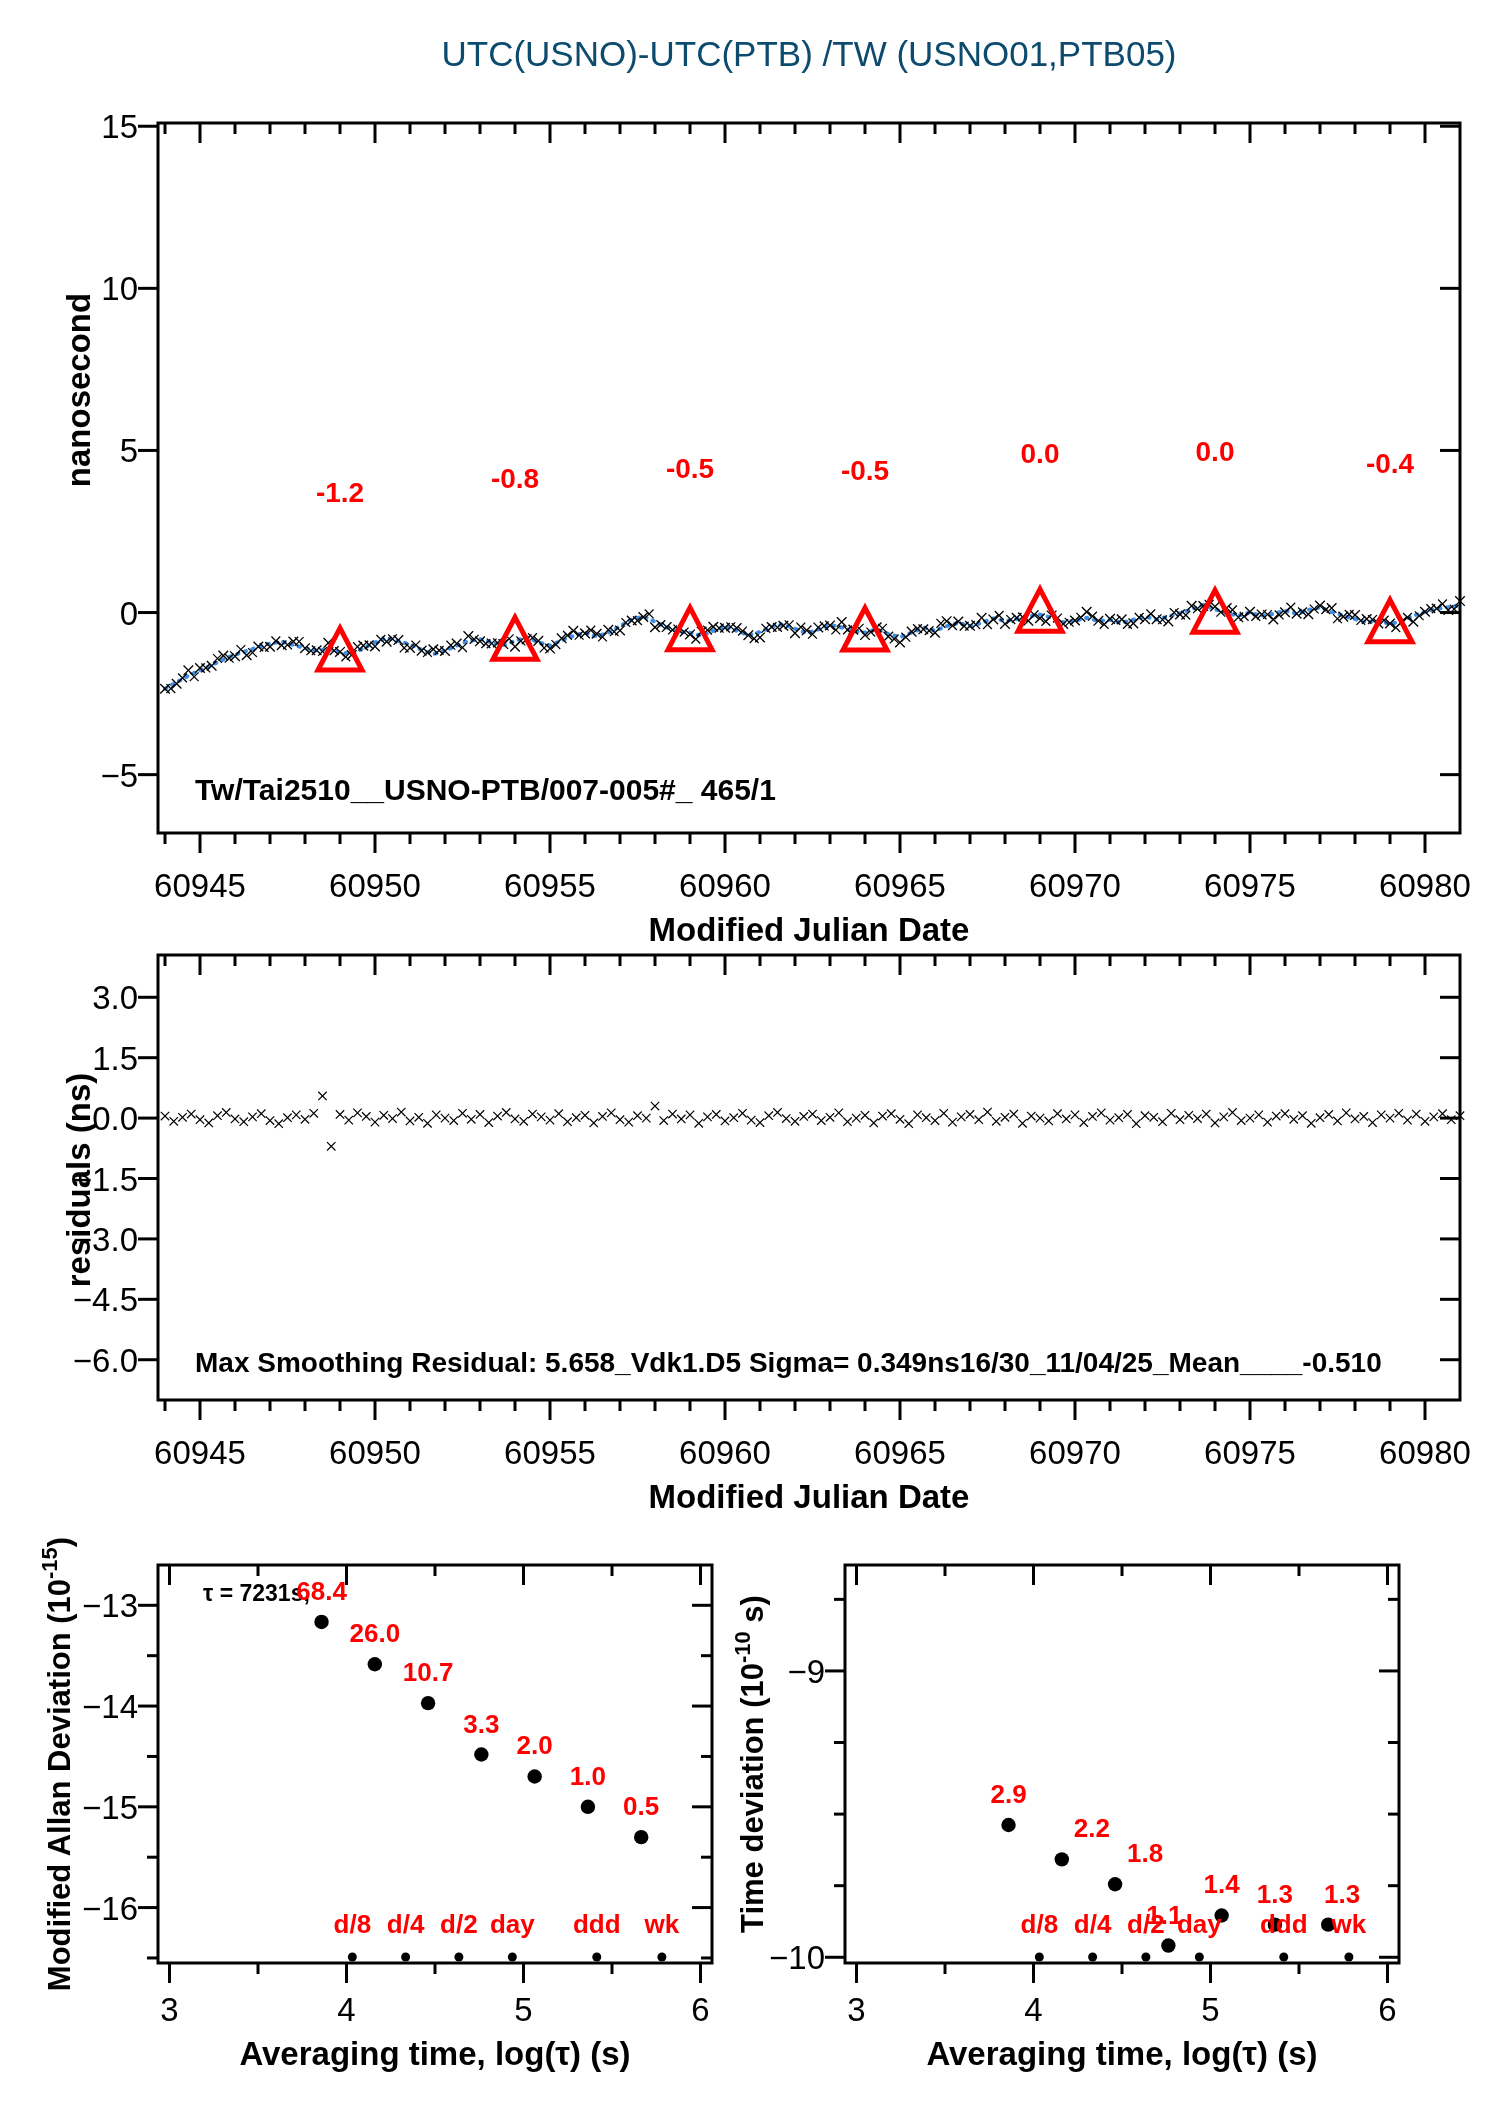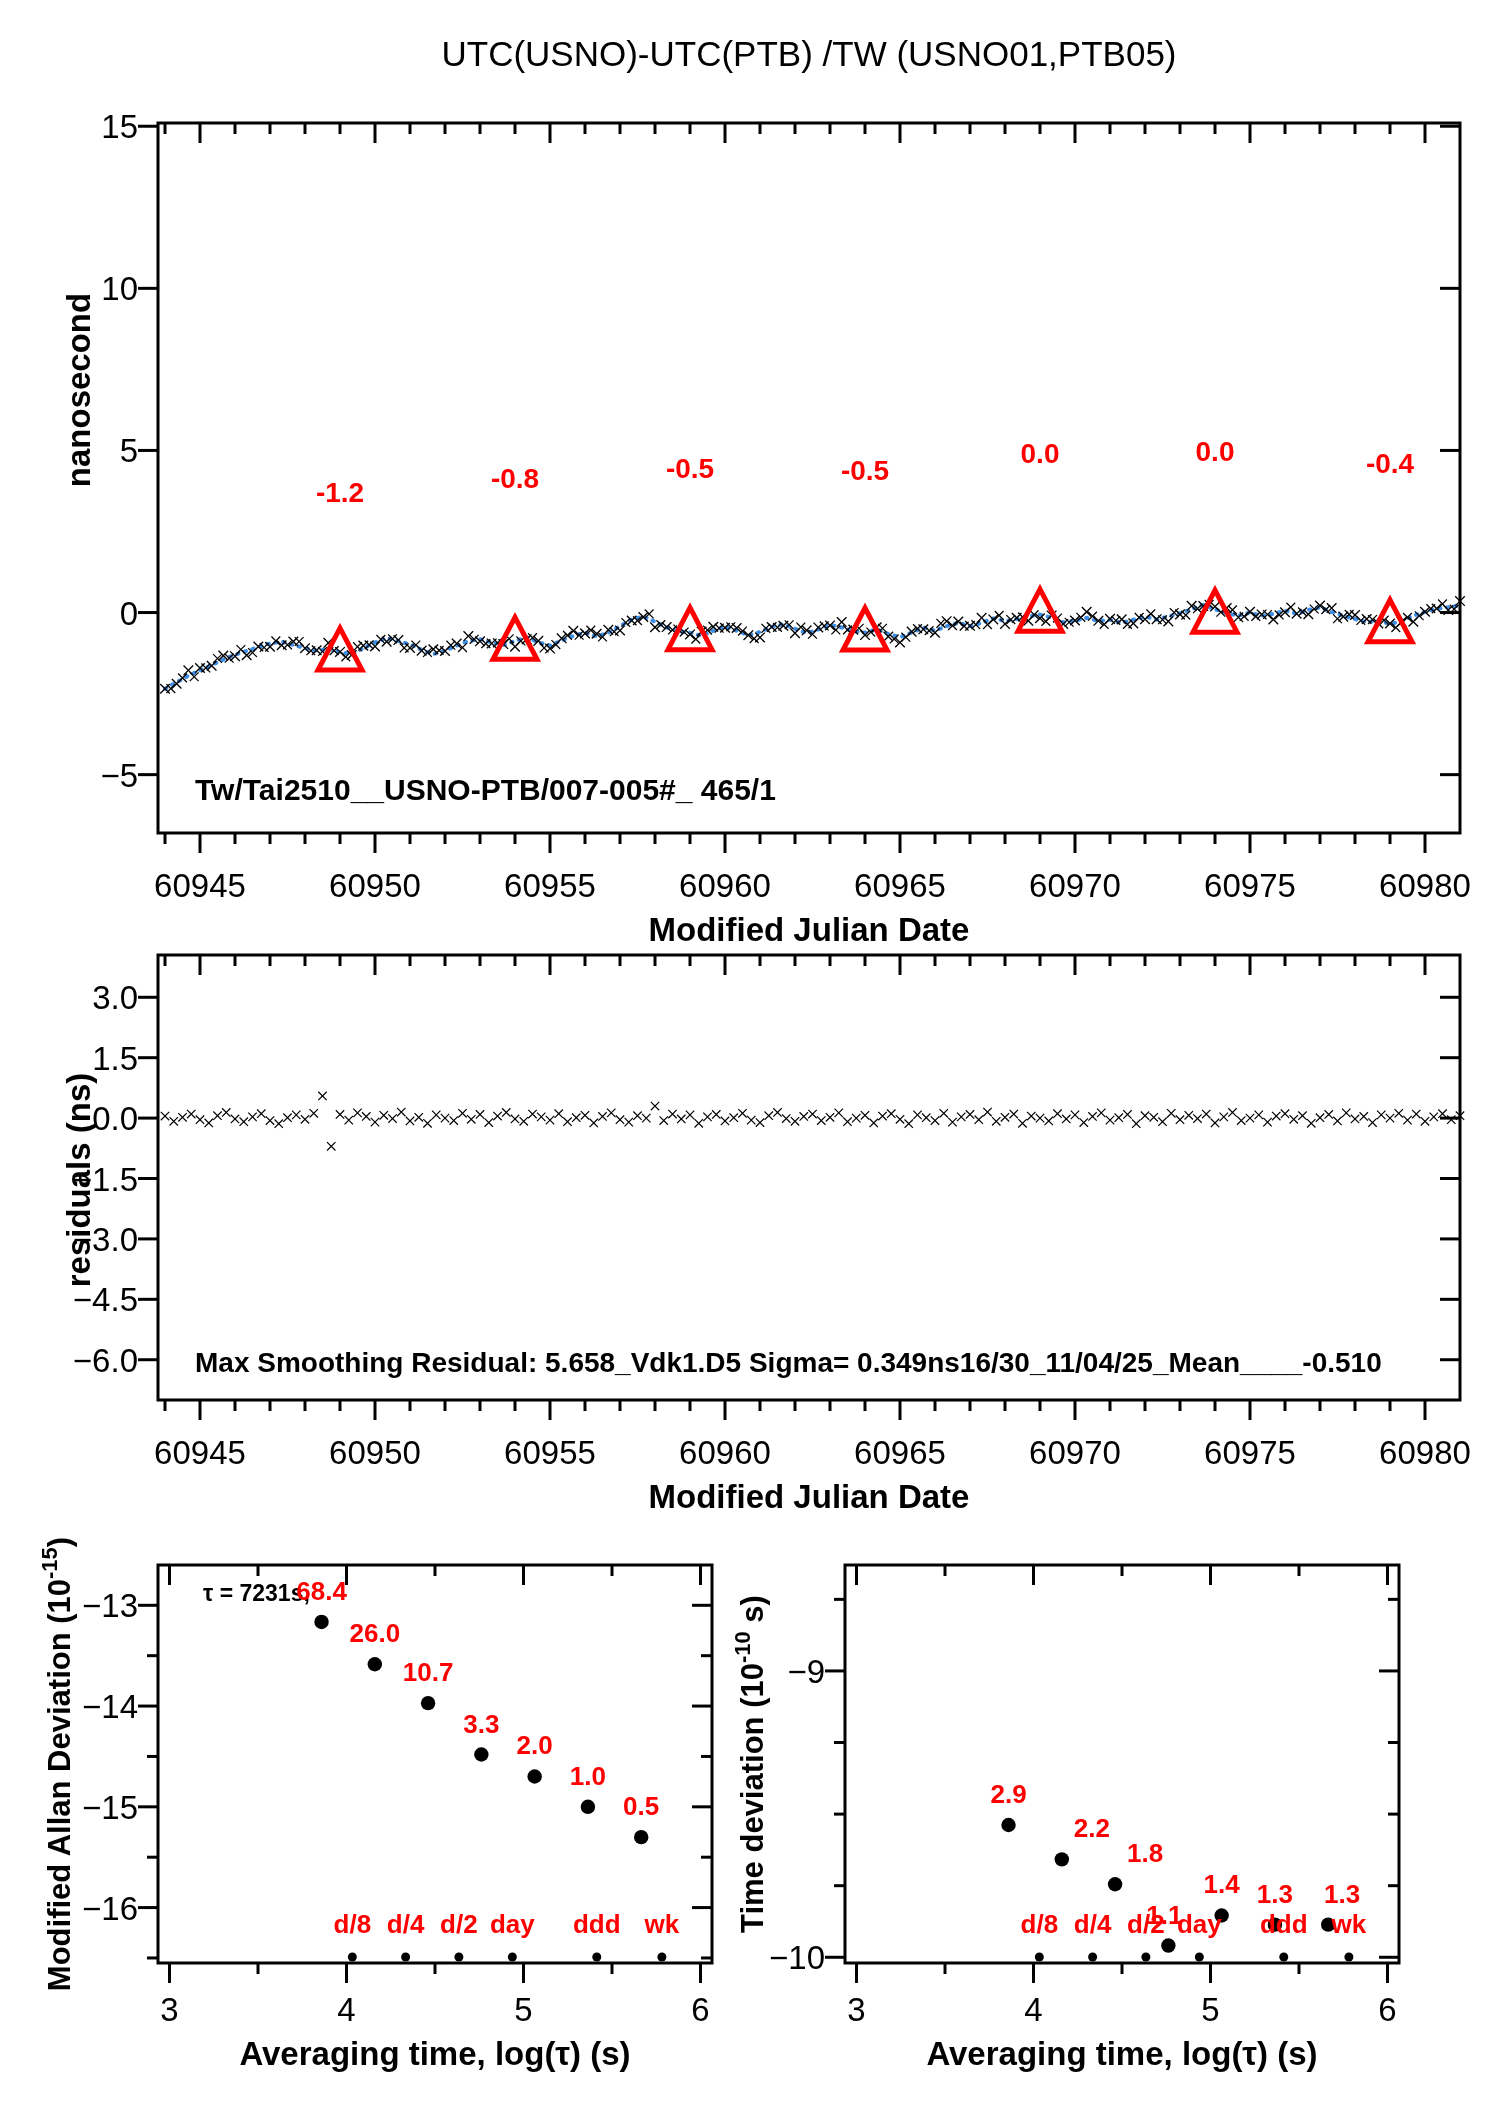--- a/index.html
+++ b/index.html
@@ -1,18 +1,18 @@
 <!DOCTYPE html>
 <html><head>
 <meta charset="utf-8">
 <style>
   html,body{margin:0;padding:0;background:#ffffff;}
   body{width:1488px;height:2105px;position:relative;font-family:"Liberation Sans",sans-serif;}
   #figure-title{position:absolute;top:34px;left:158px;width:1302px;text-align:center;
-    font-size:35px;font-weight:normal;color:#000000;}
+    font-size:35px;font-weight:normal;color:#0c4a6e;}
   #plot-canvas{position:absolute;top:0;left:0;}
 </style>
 </head>
 <body>
 
 <div id="figure-title">UTC(USNO)-UTC(PTB)  /TW  (USNO01,PTB05)</div>
 <div id="plot-canvas">
   <svg id="plots-svg" width="1488" height="2105" viewBox="0 0 1488 2105" xmlns="http://www.w3.org/2000/svg">
       <g>
         <rect x="158" y="123" width="1302" height="710" fill="none" stroke="#000" stroke-width="3"></rect>

